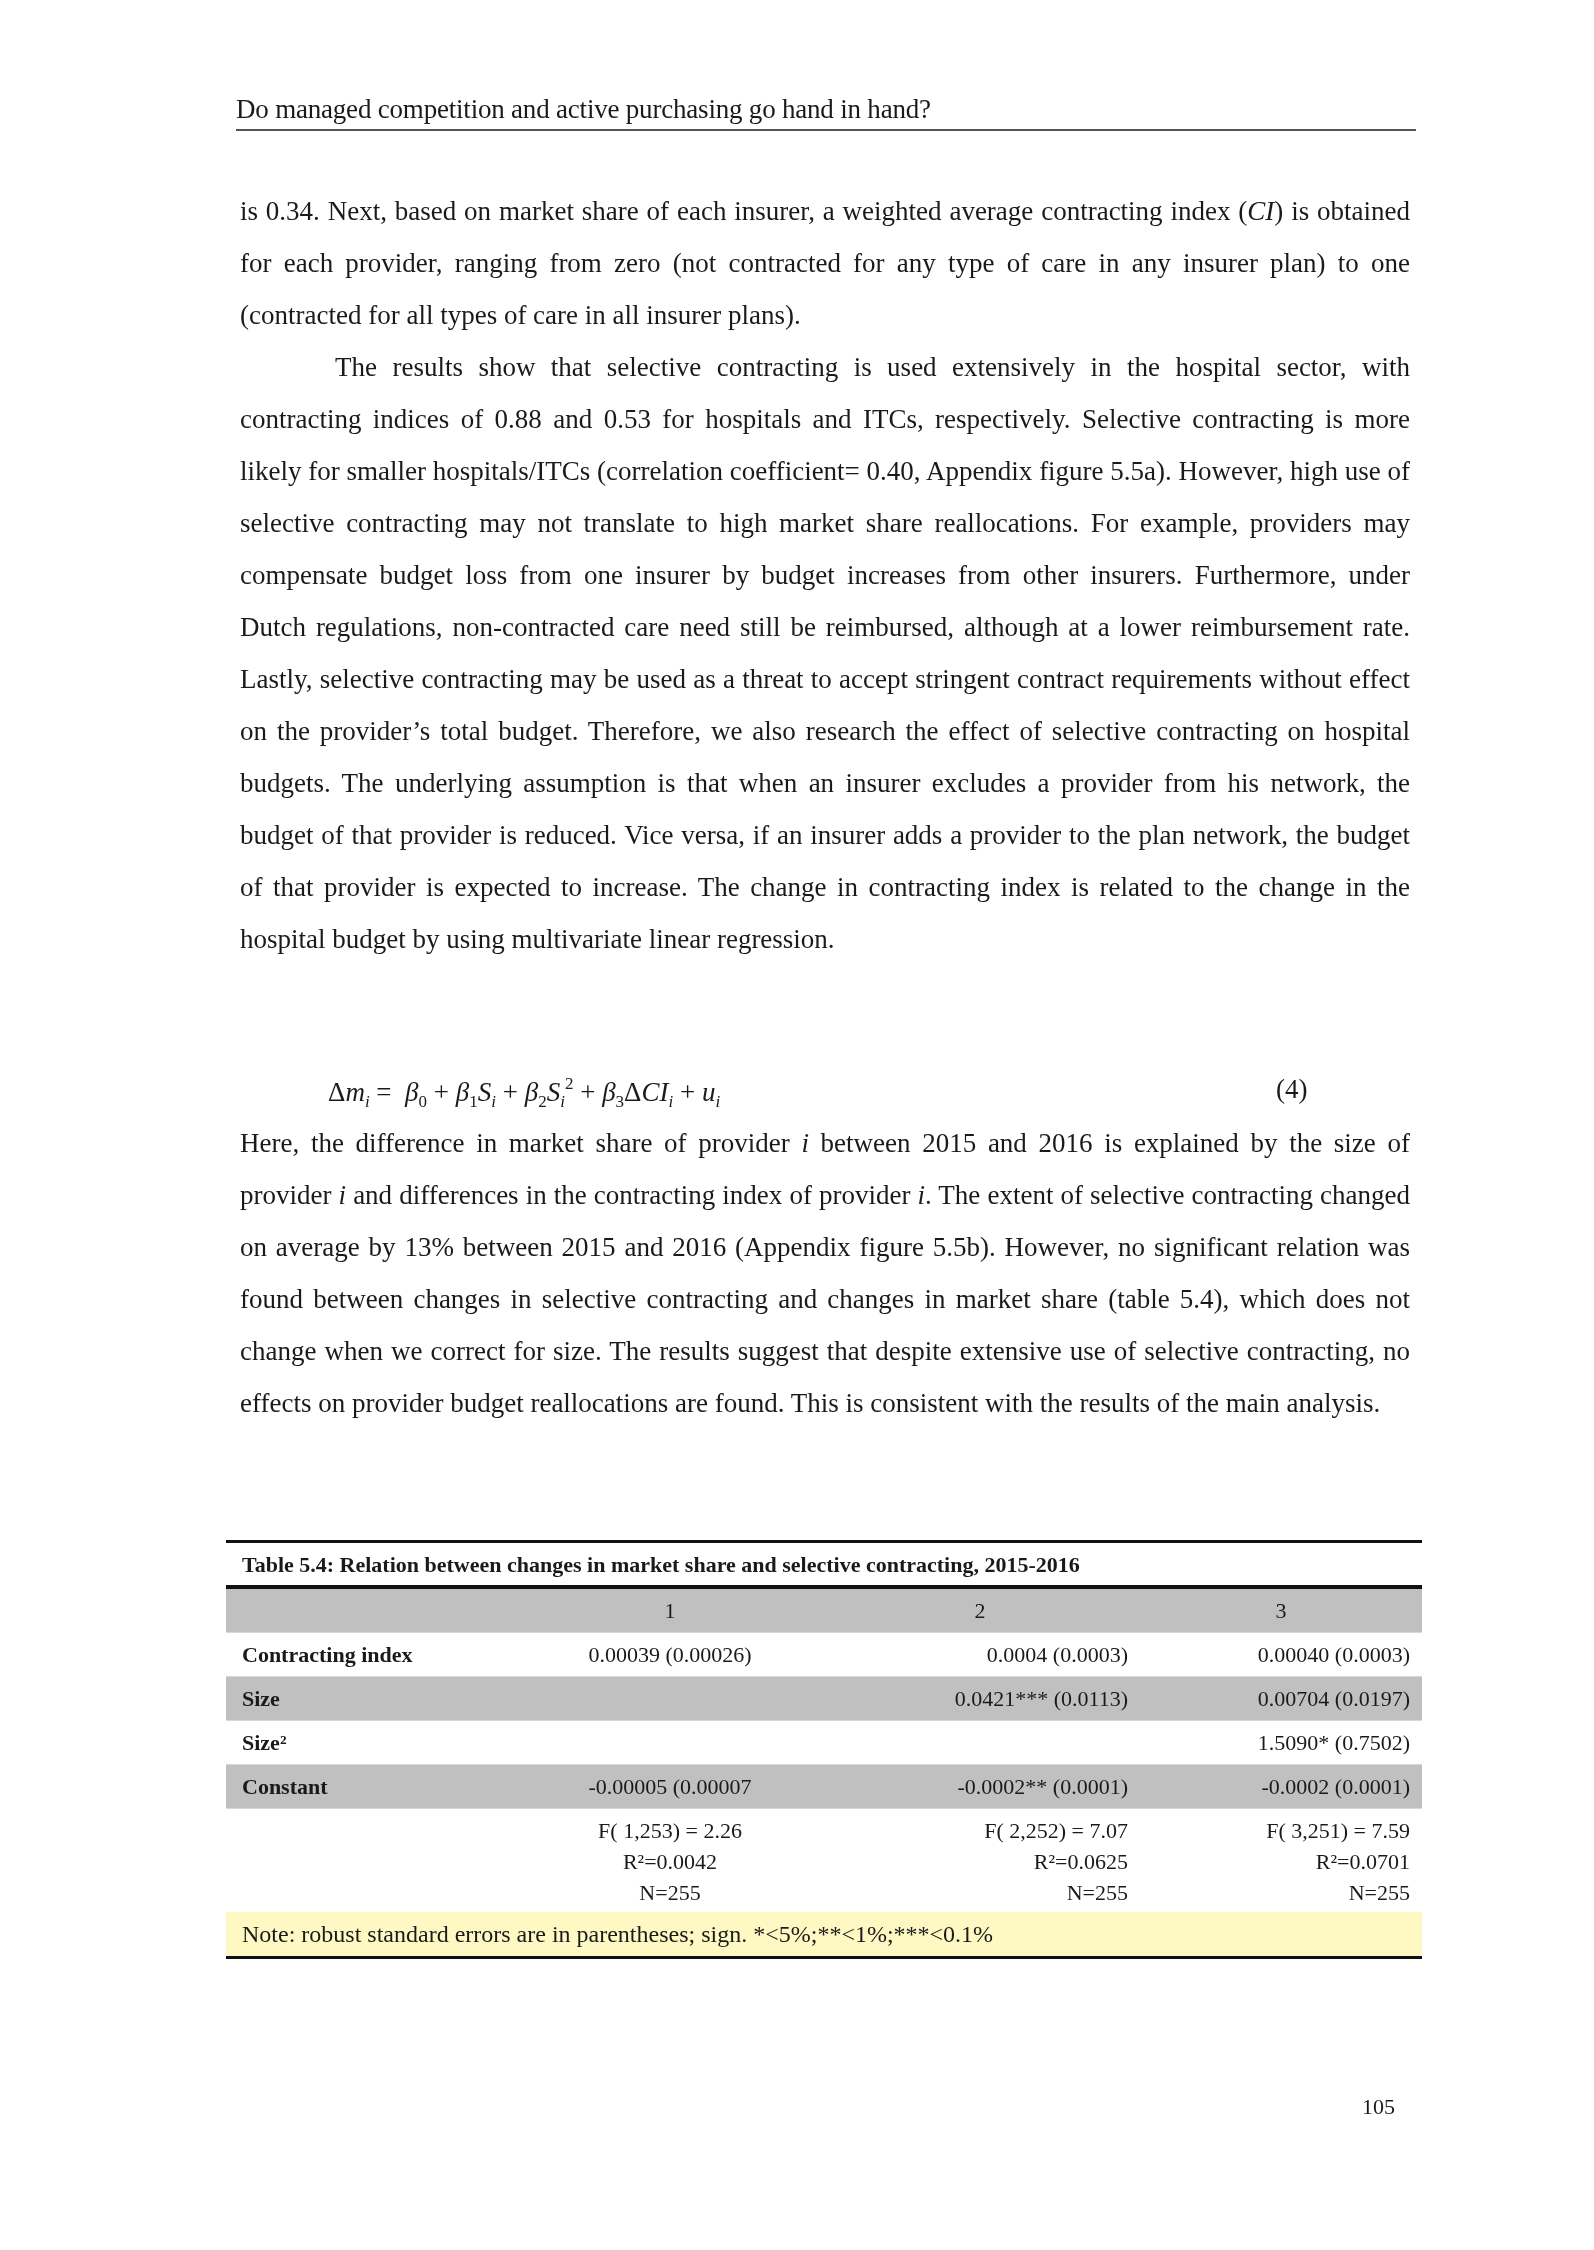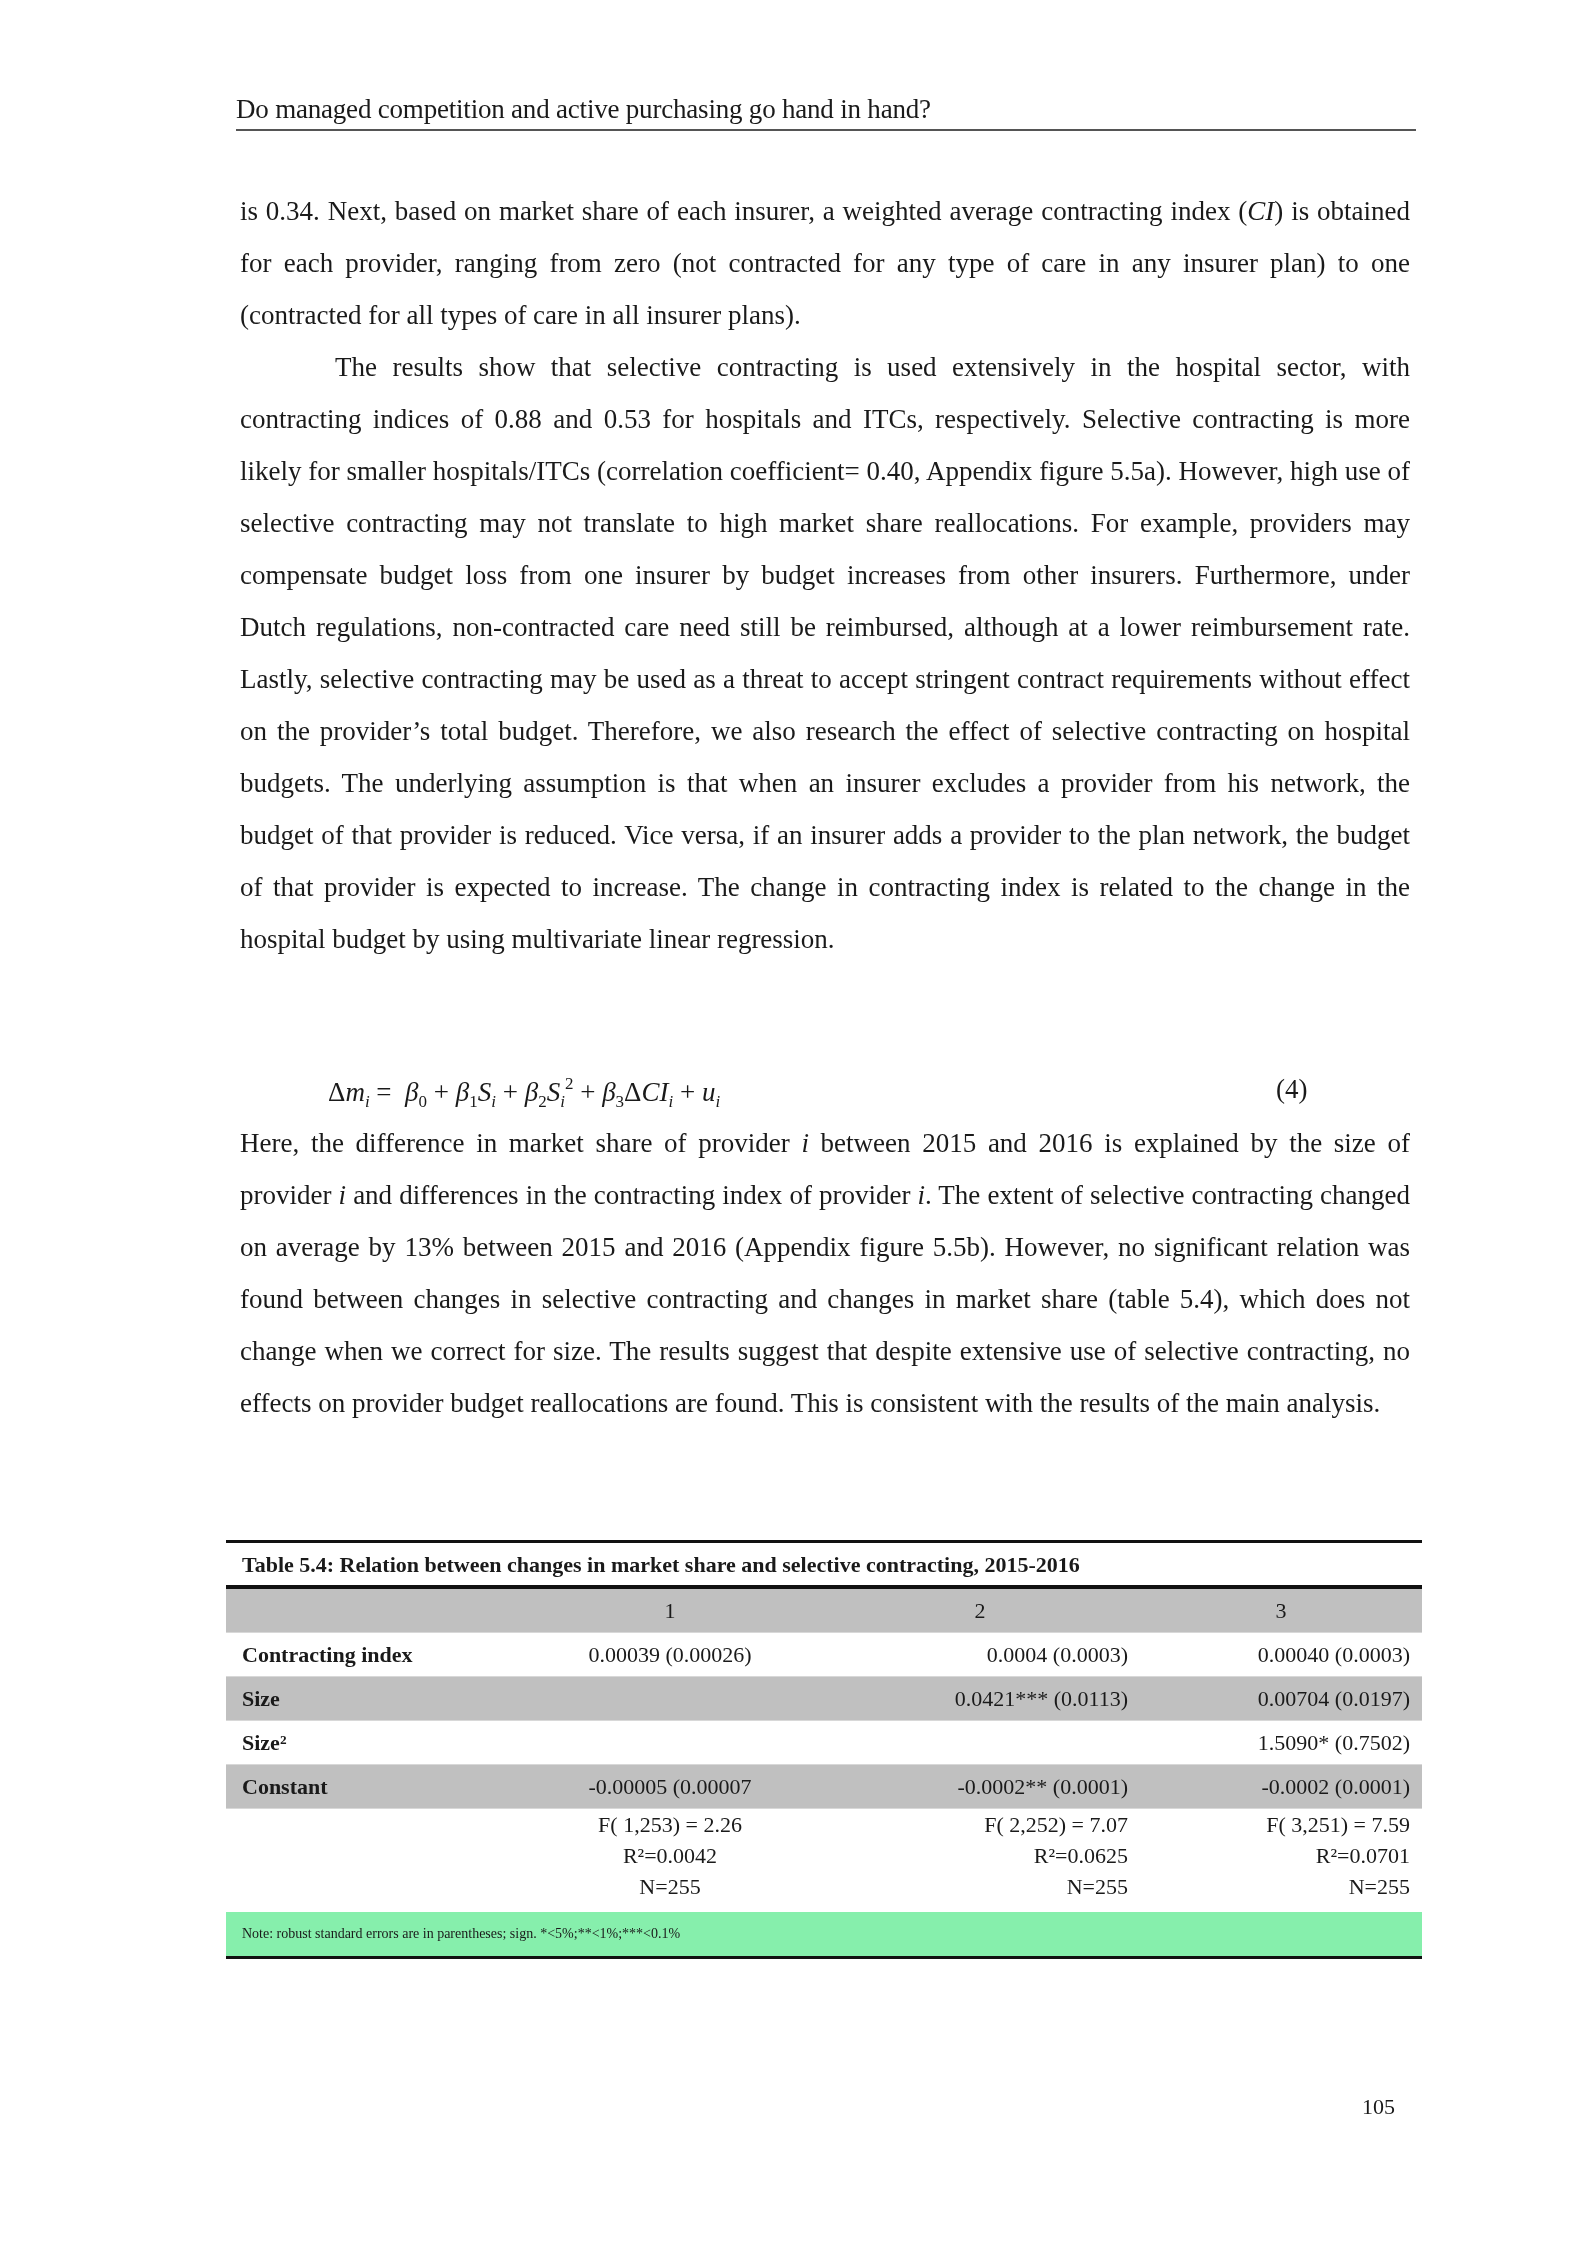--- a/index.html
+++ b/index.html
@@ -28,22 +28,22 @@
     .t-mid-rule { height: 4px; background: #111111; }
     .t-row { display: flex; height: 43px; line-height: 43px; border-bottom: 1px solid #d8d8d8; }
     .t-row.gray { background: #c0c0c0; }
     .t-cell { box-sizing: border-box; padding: 0 12px; white-space: nowrap; }
     .c0 { width: 294px; padding-left: 16px; font-weight: bold; }
     .c1 { width: 300px; text-align: center; }
     .c2 { width: 320px; text-align: right; }
     .c3 { width: 282px; text-align: right; }
     .t-row.head .c1, .t-row.head .c2, .t-row.head .c3 { text-align: center; }
     .t-stats { display: flex; height: 103px; }
-    .t-stats .t-cell { line-height: 31px; }
-    .t-note { background: #86efac; height: 44px; line-height: 44px; padding-left: 16px; font-size: 14px; }
+    .t-stats .t-cell { line-height: 31px; padding-top: 6px; }
+    .t-note { background: #fef9c3; height: 44px; line-height: 44px; padding-left: 16px; font-size: 24px; }
     .t-bottom-rule { height: 3px; background: #111111; }
     .page-number { position: absolute; left: 1362px; top: 2094px; font-family: Liberation Serif, serif;
                    font-size: 22px; }
   </style>
 </head>
 <body>
 
 <div class="running-head">Do managed competition and active purchasing go hand in hand?</div>
 <div class="head-rule"></div>
 

